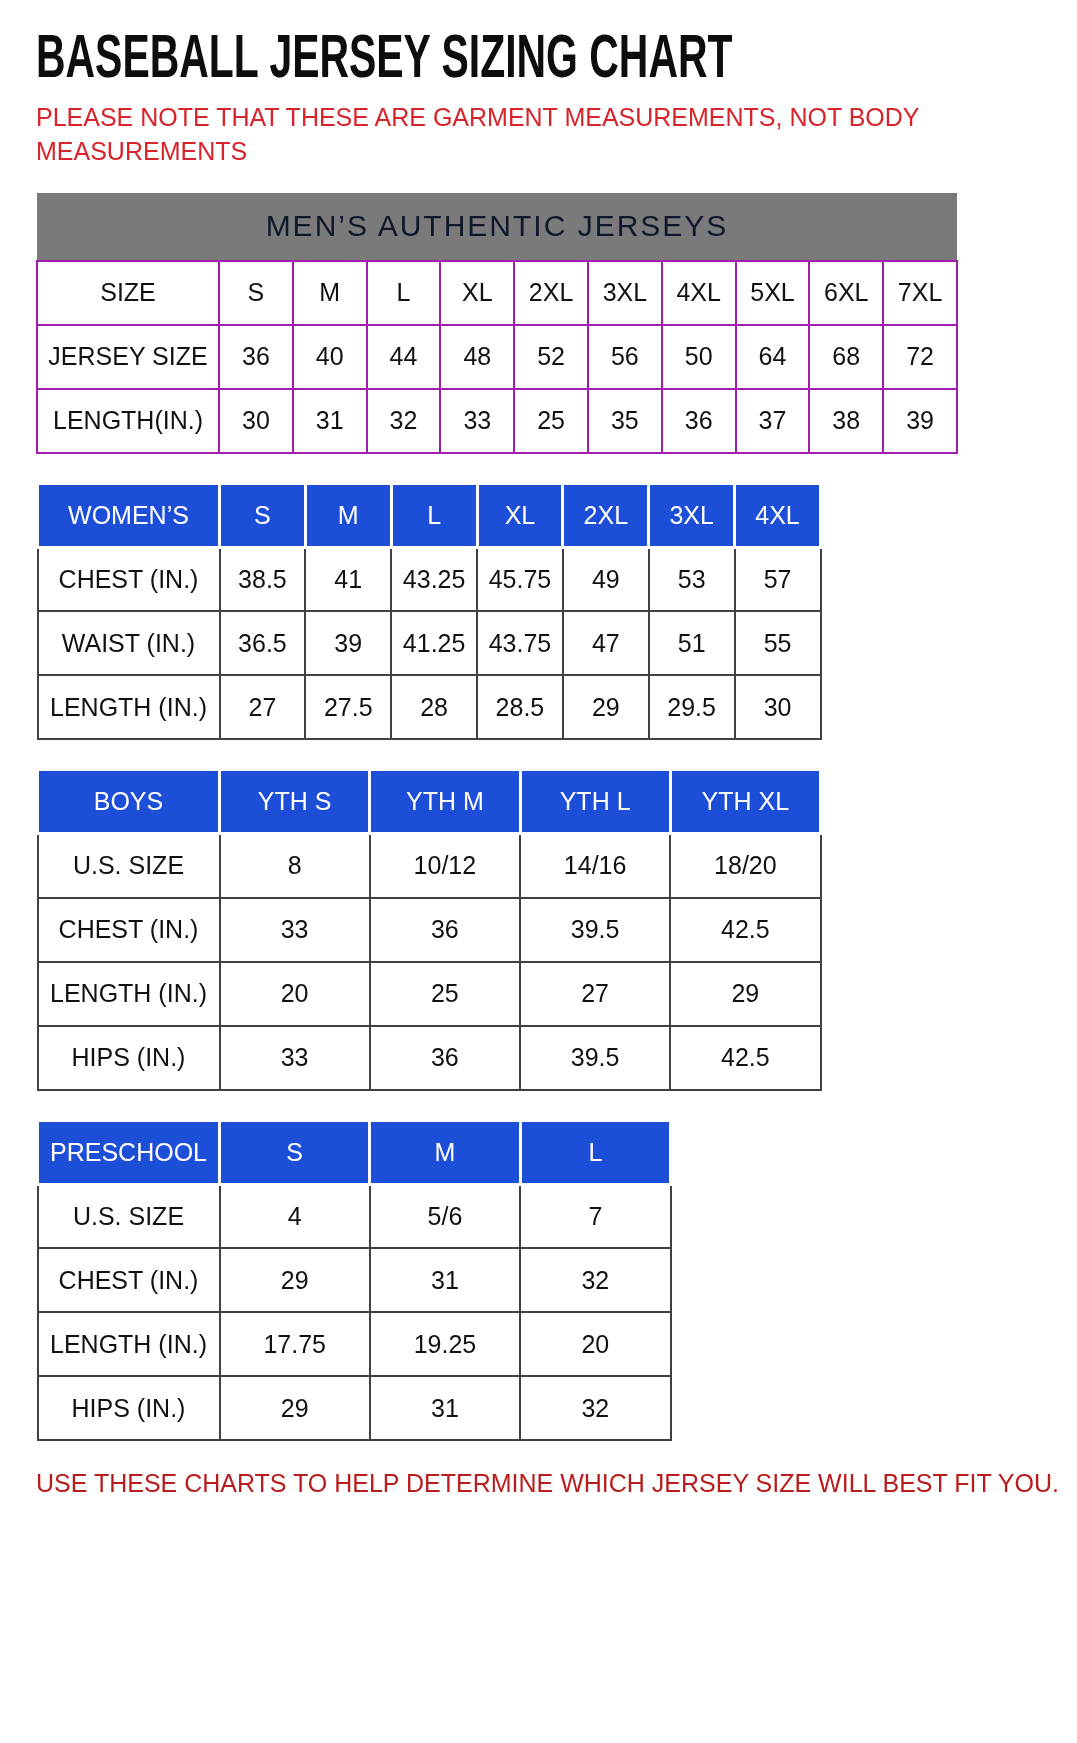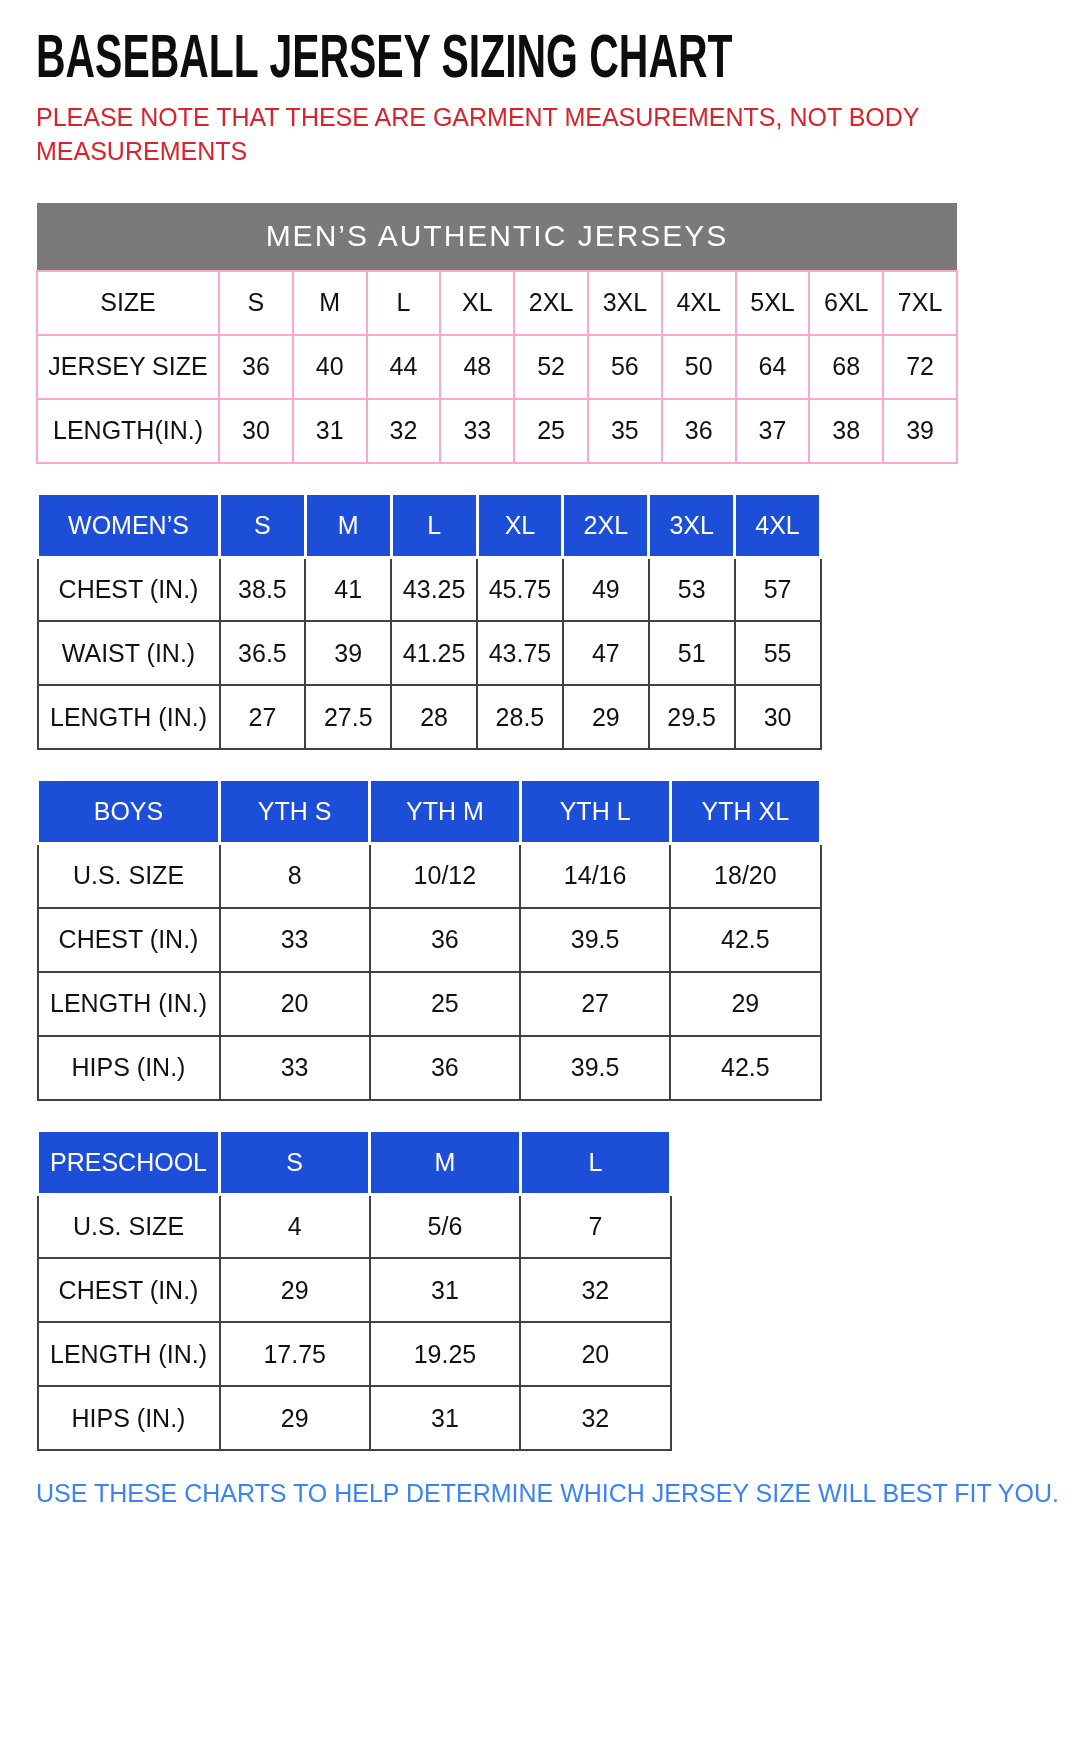--- a/index.html
+++ b/index.html
@@ -24,24 +24,24 @@
     transform: scaleX(0.66);
     transform-origin: left center;
   }
 
   
   .note {
     color: #d8232a;
     font-size: 25px;
     line-height: 1.35;
     max-width: 900px;
-    margin-bottom: 34px;
+    margin-bottom: 24px;
   }
   .footer-note {
-    color: #3b82f6;
+    color: #b91c1c;
     font-size: 25px;
     margin-top: 6px;
     white-space: nowrap;
   }
 
   
   table.size-table {
     border-collapse: collapse;
     table-layout: fixed;
     margin-bottom: 28px;
@@ -57,25 +57,25 @@
     vertical-align: middle;
     height: 64px;
     font-size: 25px;
     font-weight: normal;
     color: #111111;
     white-space: pre-line;
     padding: 2px 4px;
   }
 
   
-  table.mens th, table.mens td { border: 2px solid #f9a8d4; }
+  table.mens th, table.mens td { border: 2px solid #a21caf; }
   td.banner {
     border: none !important;
     background: #7a7a7a;
-    color: #ffffff;
+    color: #0f172a;
     font-size: 30px;
     letter-spacing: 2px;
     height: 68px;
   }
 
   
   table.dark-grid th, table.dark-grid td { border: 2px solid #414141; }
   .gray-cell {
     background: #1d4ed8;
     color: #ffffff !important;

